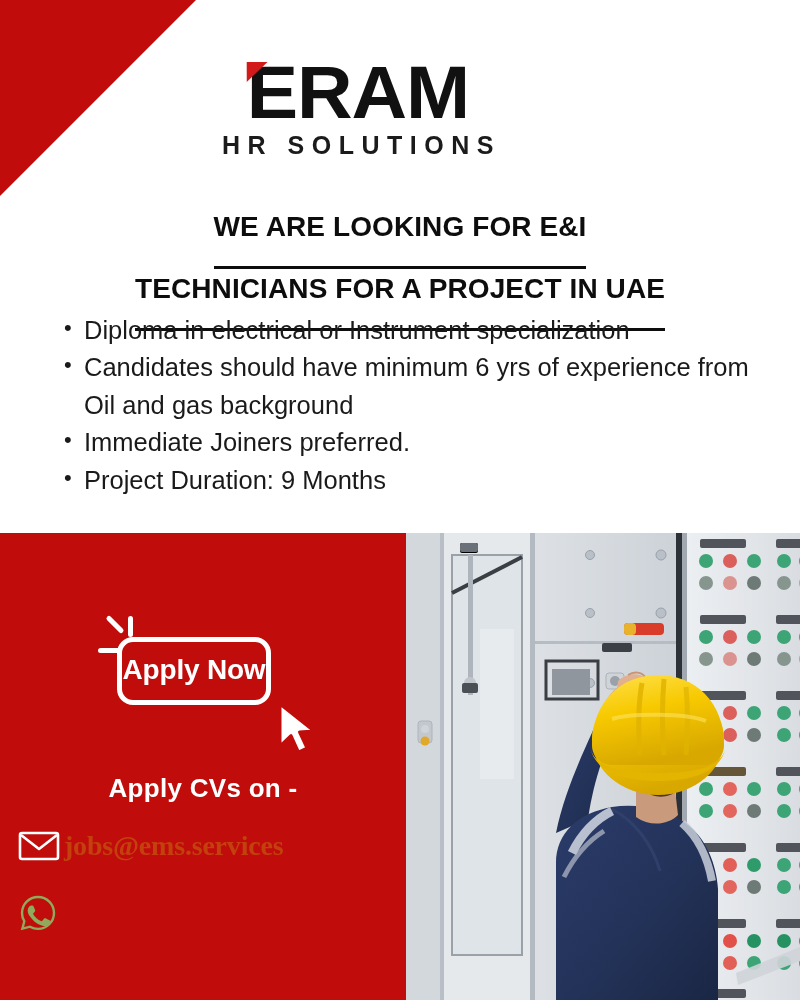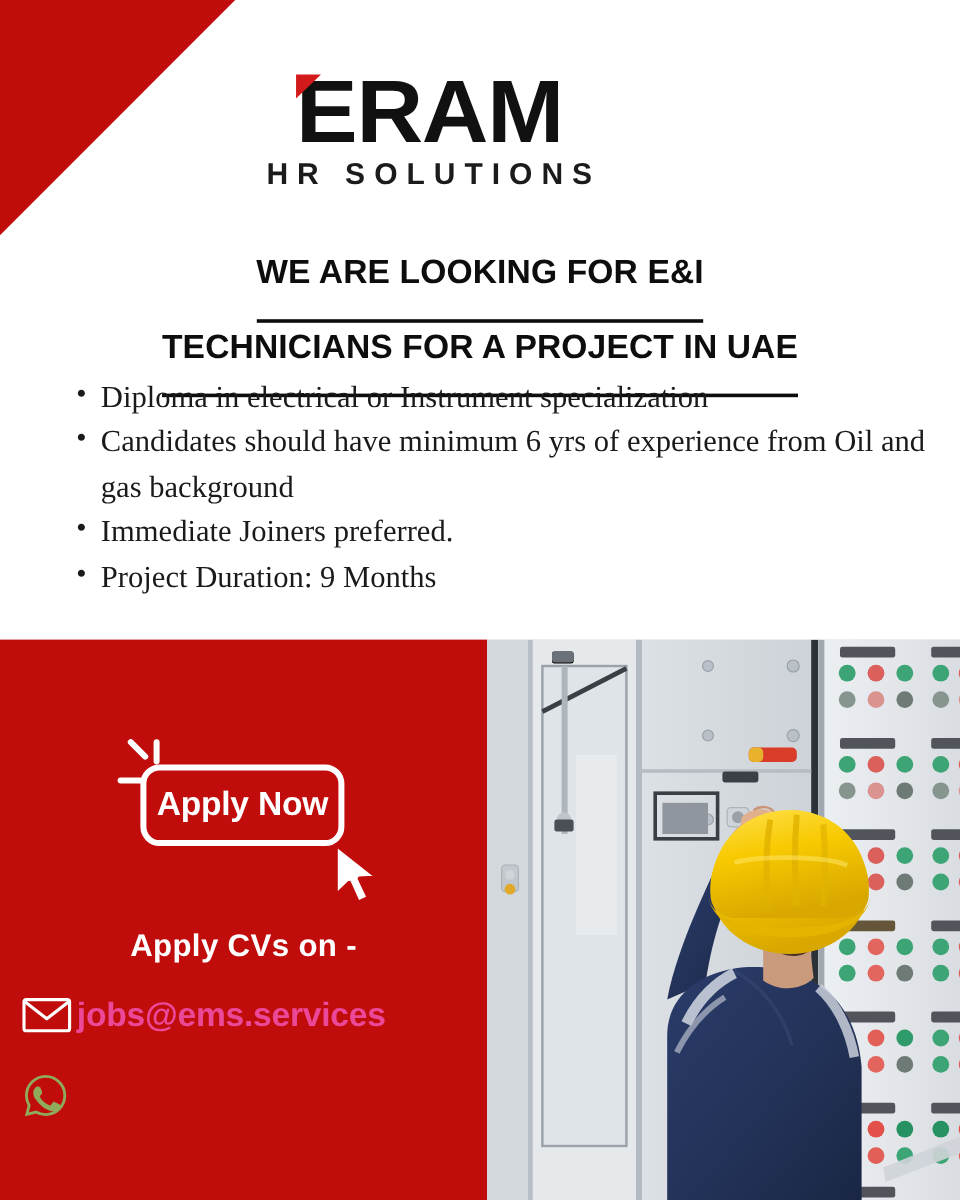--- a/index.html
+++ b/index.html
@@ -79,34 +79,34 @@
     color:#1a1a1a;
   }
   .bullet-row { display:flex; align-items:flex-start; }
   .bullet-dot {
     flex:0 0 auto;
     width:20px;
     font-size:22px;
     line-height:1.47;
     color:#1a1a1a;
   }
-  .bullet-text { flex:1 1 auto;font-family:Liberation Serif, serif; }
+  .bullet-text { flex:1 1 auto; }
 
   
   .bottom { position:absolute; left:0; top:533px; width:800px; height:467px; }
   .bottom-red {
     position:absolute; left:0; top:0; width:406px; height:467px;
     background:#C10C0C;
   }
 
   
   .apply-wrap { position:absolute; left:0; top:78px; width:406px; height:140px; }
   .apply-btn {
     position:absolute; left:117px; top:26px;
-    width:170px; height:68px;
+    width:154px; height:68px;
     border:5px solid #ffffff;
     border-radius:16px;
     display:flex; align-items:center; justify-content:center;
   }
   .apply-label {
     font-family:"Liberation Sans", sans-serif;
     font-weight:bold;
     font-size:28px;
     color:#ffffff;
     letter-spacing:-0.2px;
@@ -128,24 +128,24 @@
     color:#ffffff;
     letter-spacing:0.3px;
   }
   .contact-row {
     position:absolute; display:flex; align-items:center;
   }
   .row-email { left:18px; top:297px; }
   .row-phone { left:18px; top:360px; }
   .contact-icon { flex:0 0 auto; width:46px; display:flex; align-items:center; }
   .contact-text {
-    font-family:Liberation Sans, sans-serif;
+    font-family:Liberation Serif, serif;
     font-weight:bold;
     font-size:28px;
-    color:#ec4899;
+    color:#c2410c;
     letter-spacing:-0.2px;
     white-space:nowrap;
   }
   .contact-text.phone { font-size:27px; letter-spacing:0.2px; padding-left:8px; }
 
   
   .photo {
     position:absolute; left:406px; top:0; width:394px; height:467px;
     overflow:hidden; background:#d8dbdf;
   }

